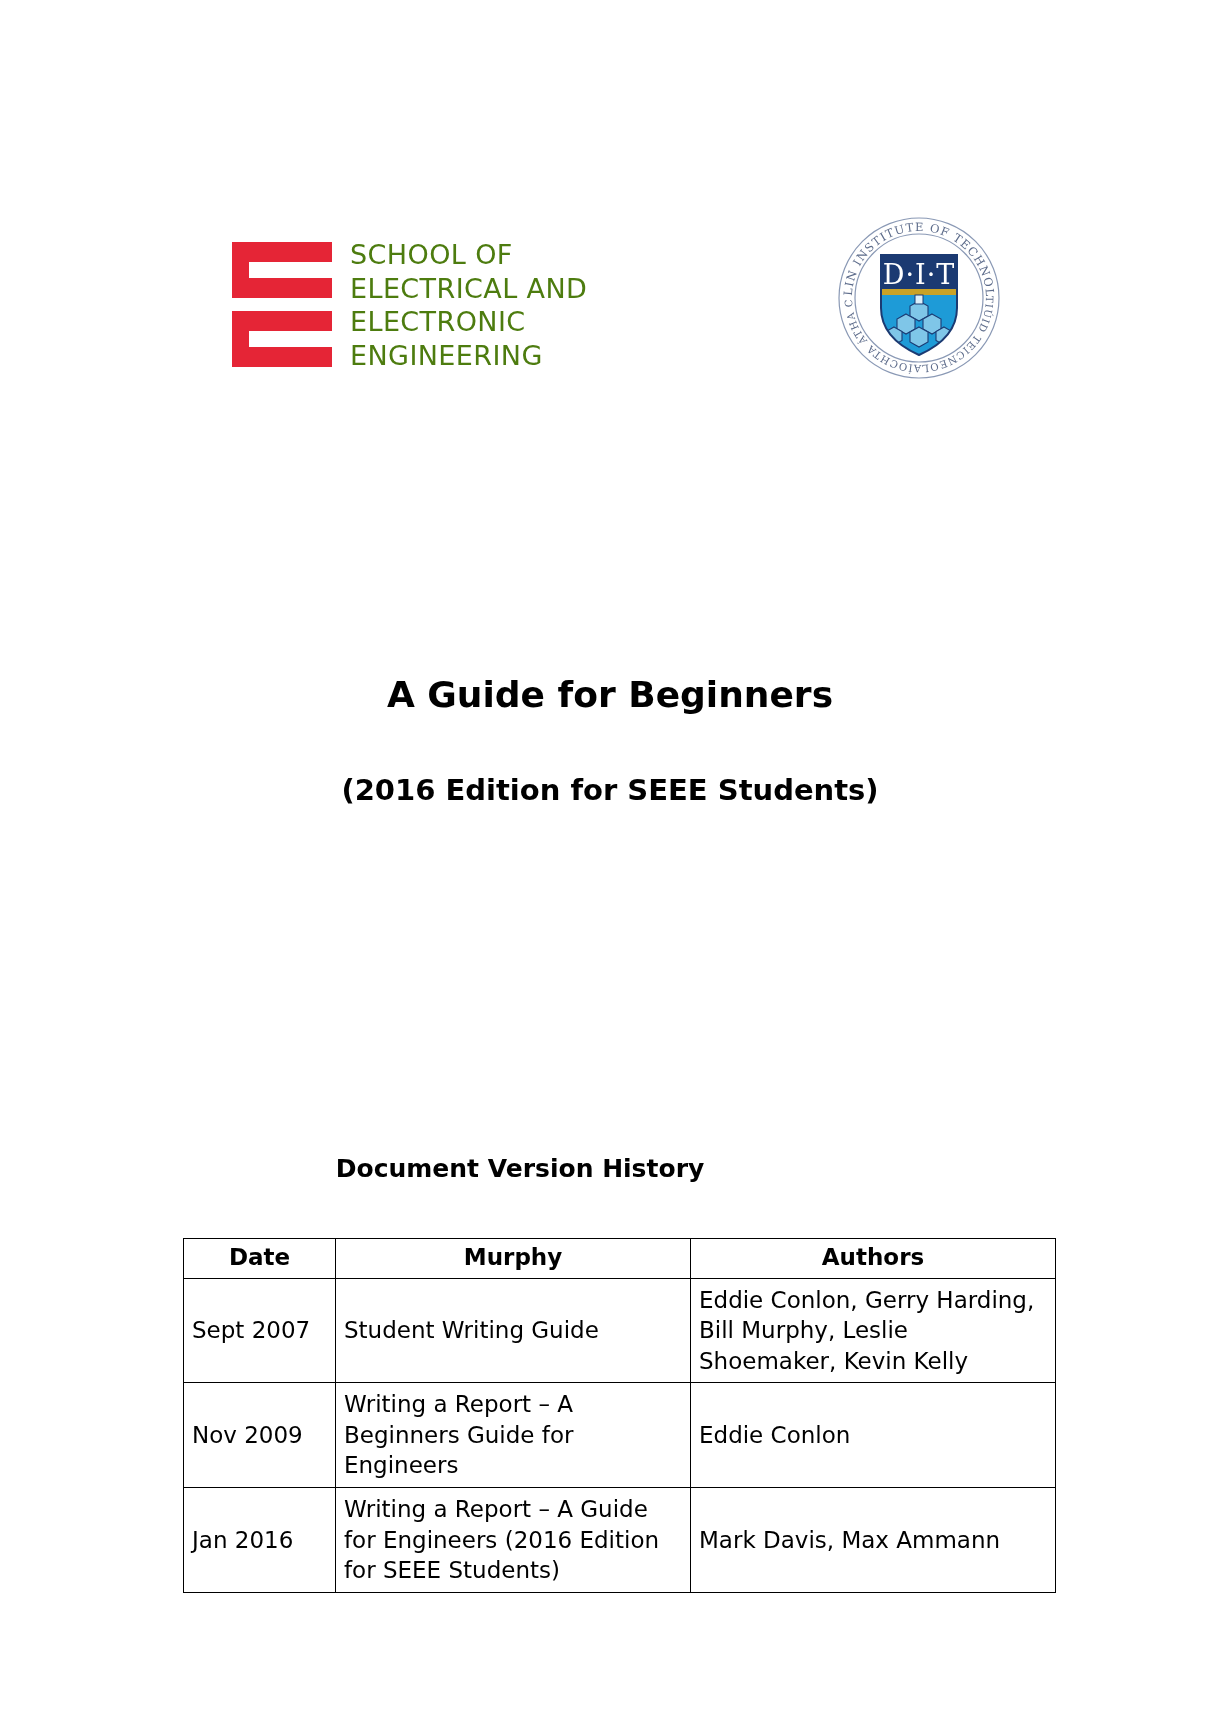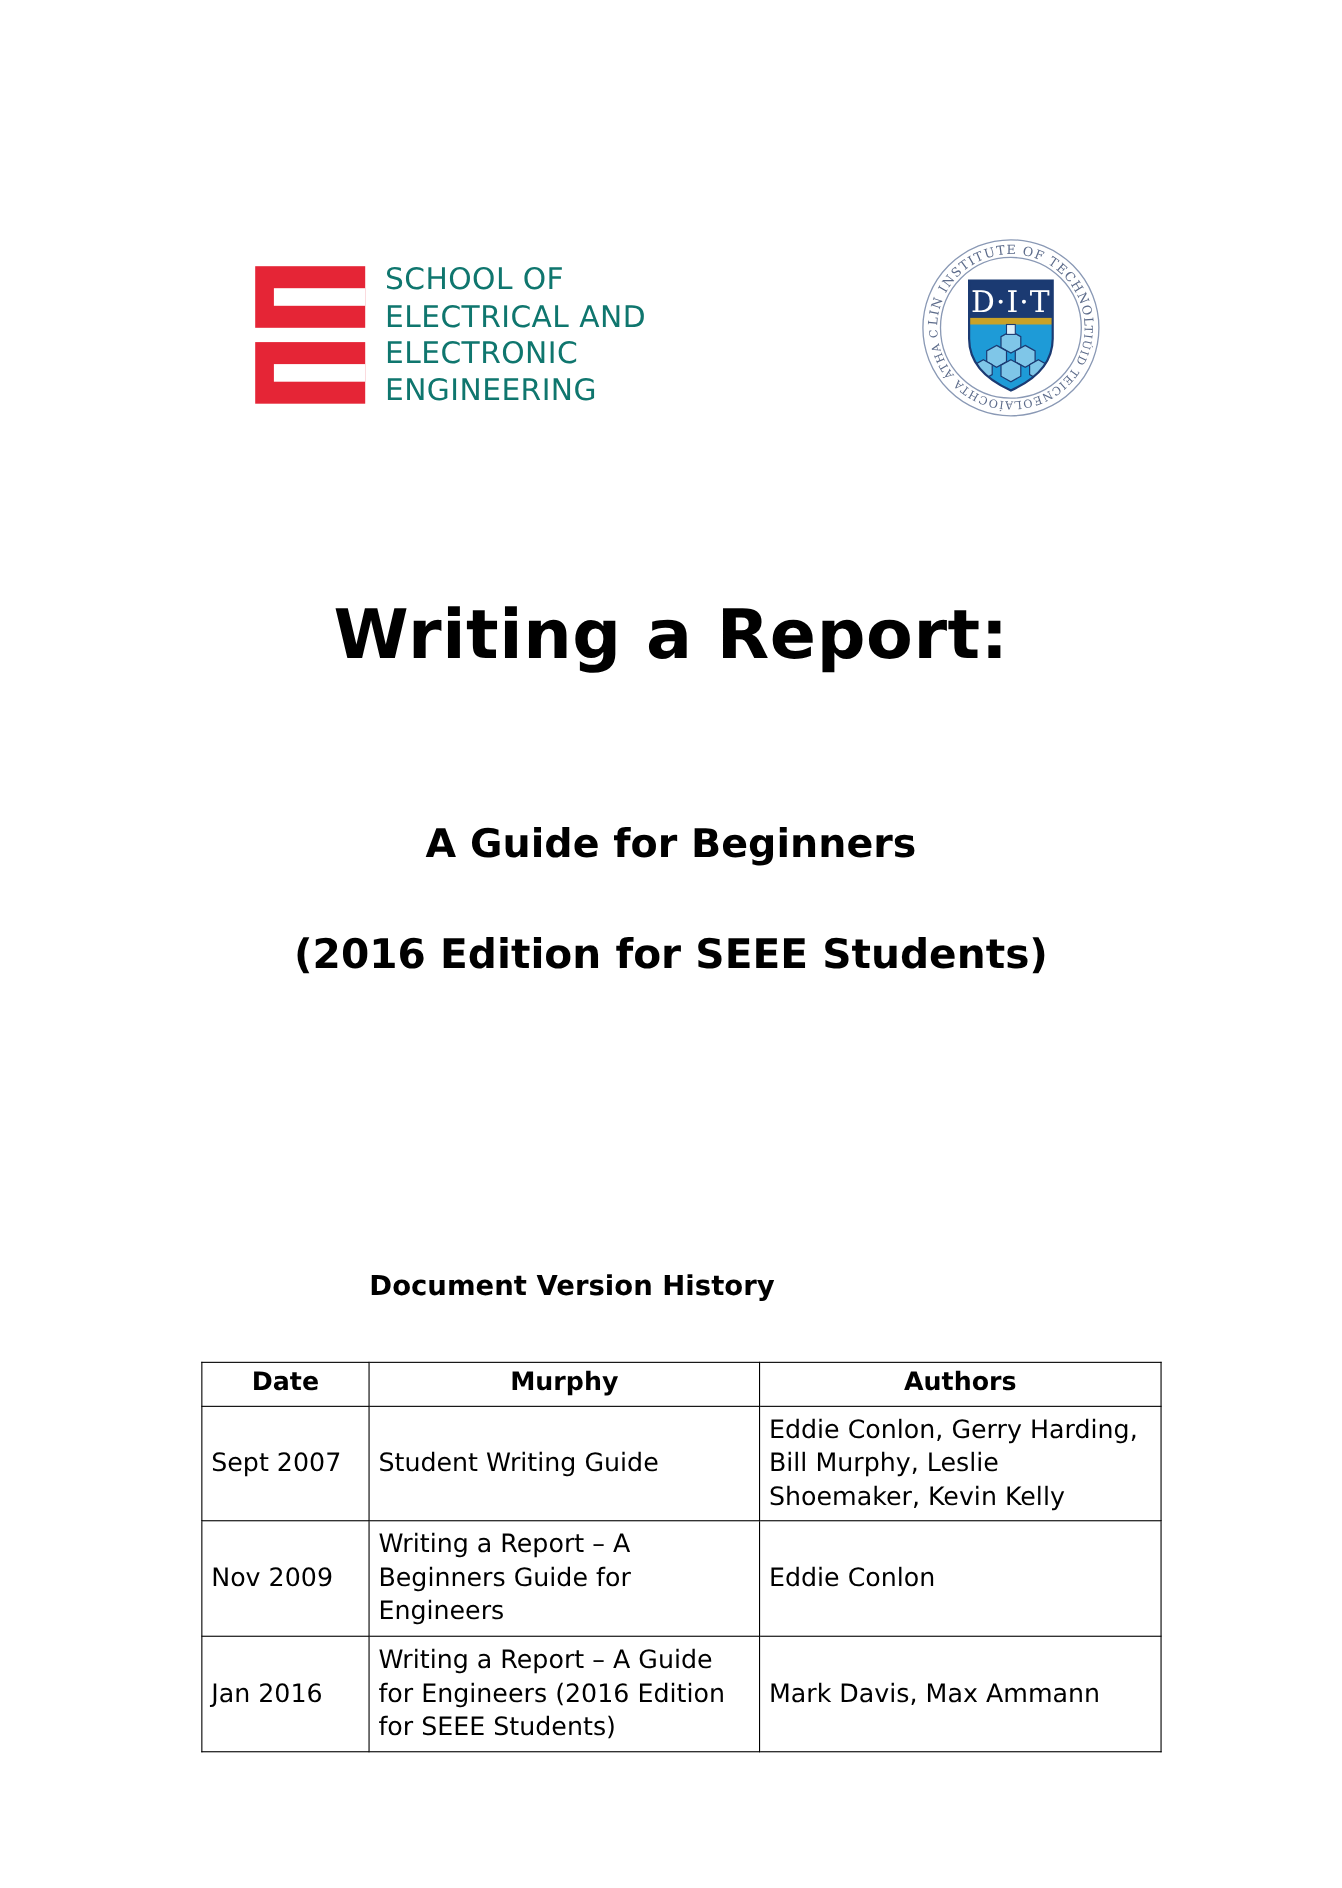--- a/index.html
+++ b/index.html
@@ -53,21 +53,21 @@
     position: absolute;
     left: 17px;
     top: 20px;
     width: 83px;
     height: 16px;
     background: #ffffff;
   }
   .seee-words {
     margin-left: 18px;
     margin-top: -4px;
-    color: #0f766e;
+    color: #4d7c0f;
     font-family: "DejaVu Sans", sans-serif;
     font-size: 27px;
     font-weight: 400;
     line-height: 33.5px;
     letter-spacing: 0.4px;
     white-space: nowrap;
   }
 
   
   .dit-logo {
@@ -95,21 +95,21 @@
     margin: 0;
   }
   .doc-subtitle {
     font-size: 36px;
     font-weight: bold;
     line-height: 1.2;
     margin: 0;
     padding-top: 133px;
   }
   .doc-edition {
-    font-size: 37px;
+    font-size: 29px;
     font-weight: bold;
     line-height: 1.2;
     margin: 0;
     padding-top: 57px;
   }
 
   
   .history-heading {
     position: absolute;
     top: 1154px;
@@ -198,21 +198,20 @@
         <rect x="79" y="80" width="8" height="9" fill="#DCEFFA" stroke="#1B3A72" stroke-width="1"></rect>
       </g>
       <path d="M 45,40 L 121,40 L 121,93 Q 121,123 83,140 Q 45,123 45,93 Z" fill="none" stroke="#1B3A72" stroke-width="2"></path>
 
       <text x="83" y="69" text-anchor="middle" font-family="'DejaVu Serif', serif" font-size="27" fill="#FFFFFF" letter-spacing="1">D·I·T</text>
     </svg>
   </div>
 </div>
 
 <div class="title-block">
-  <h1 class="doc-title">Writing a Report:</h1>
   <h2 class="doc-subtitle">A Guide for Beginners</h2>
   <h3 class="doc-edition">(2016 Edition for SEEE Students)</h3>
 </div>
 
 <div class="history-heading">Document Version History</div>
 
 <table class="history-table">
   <colgroup>
     <col class="c-date">
       <col class="c-title">

